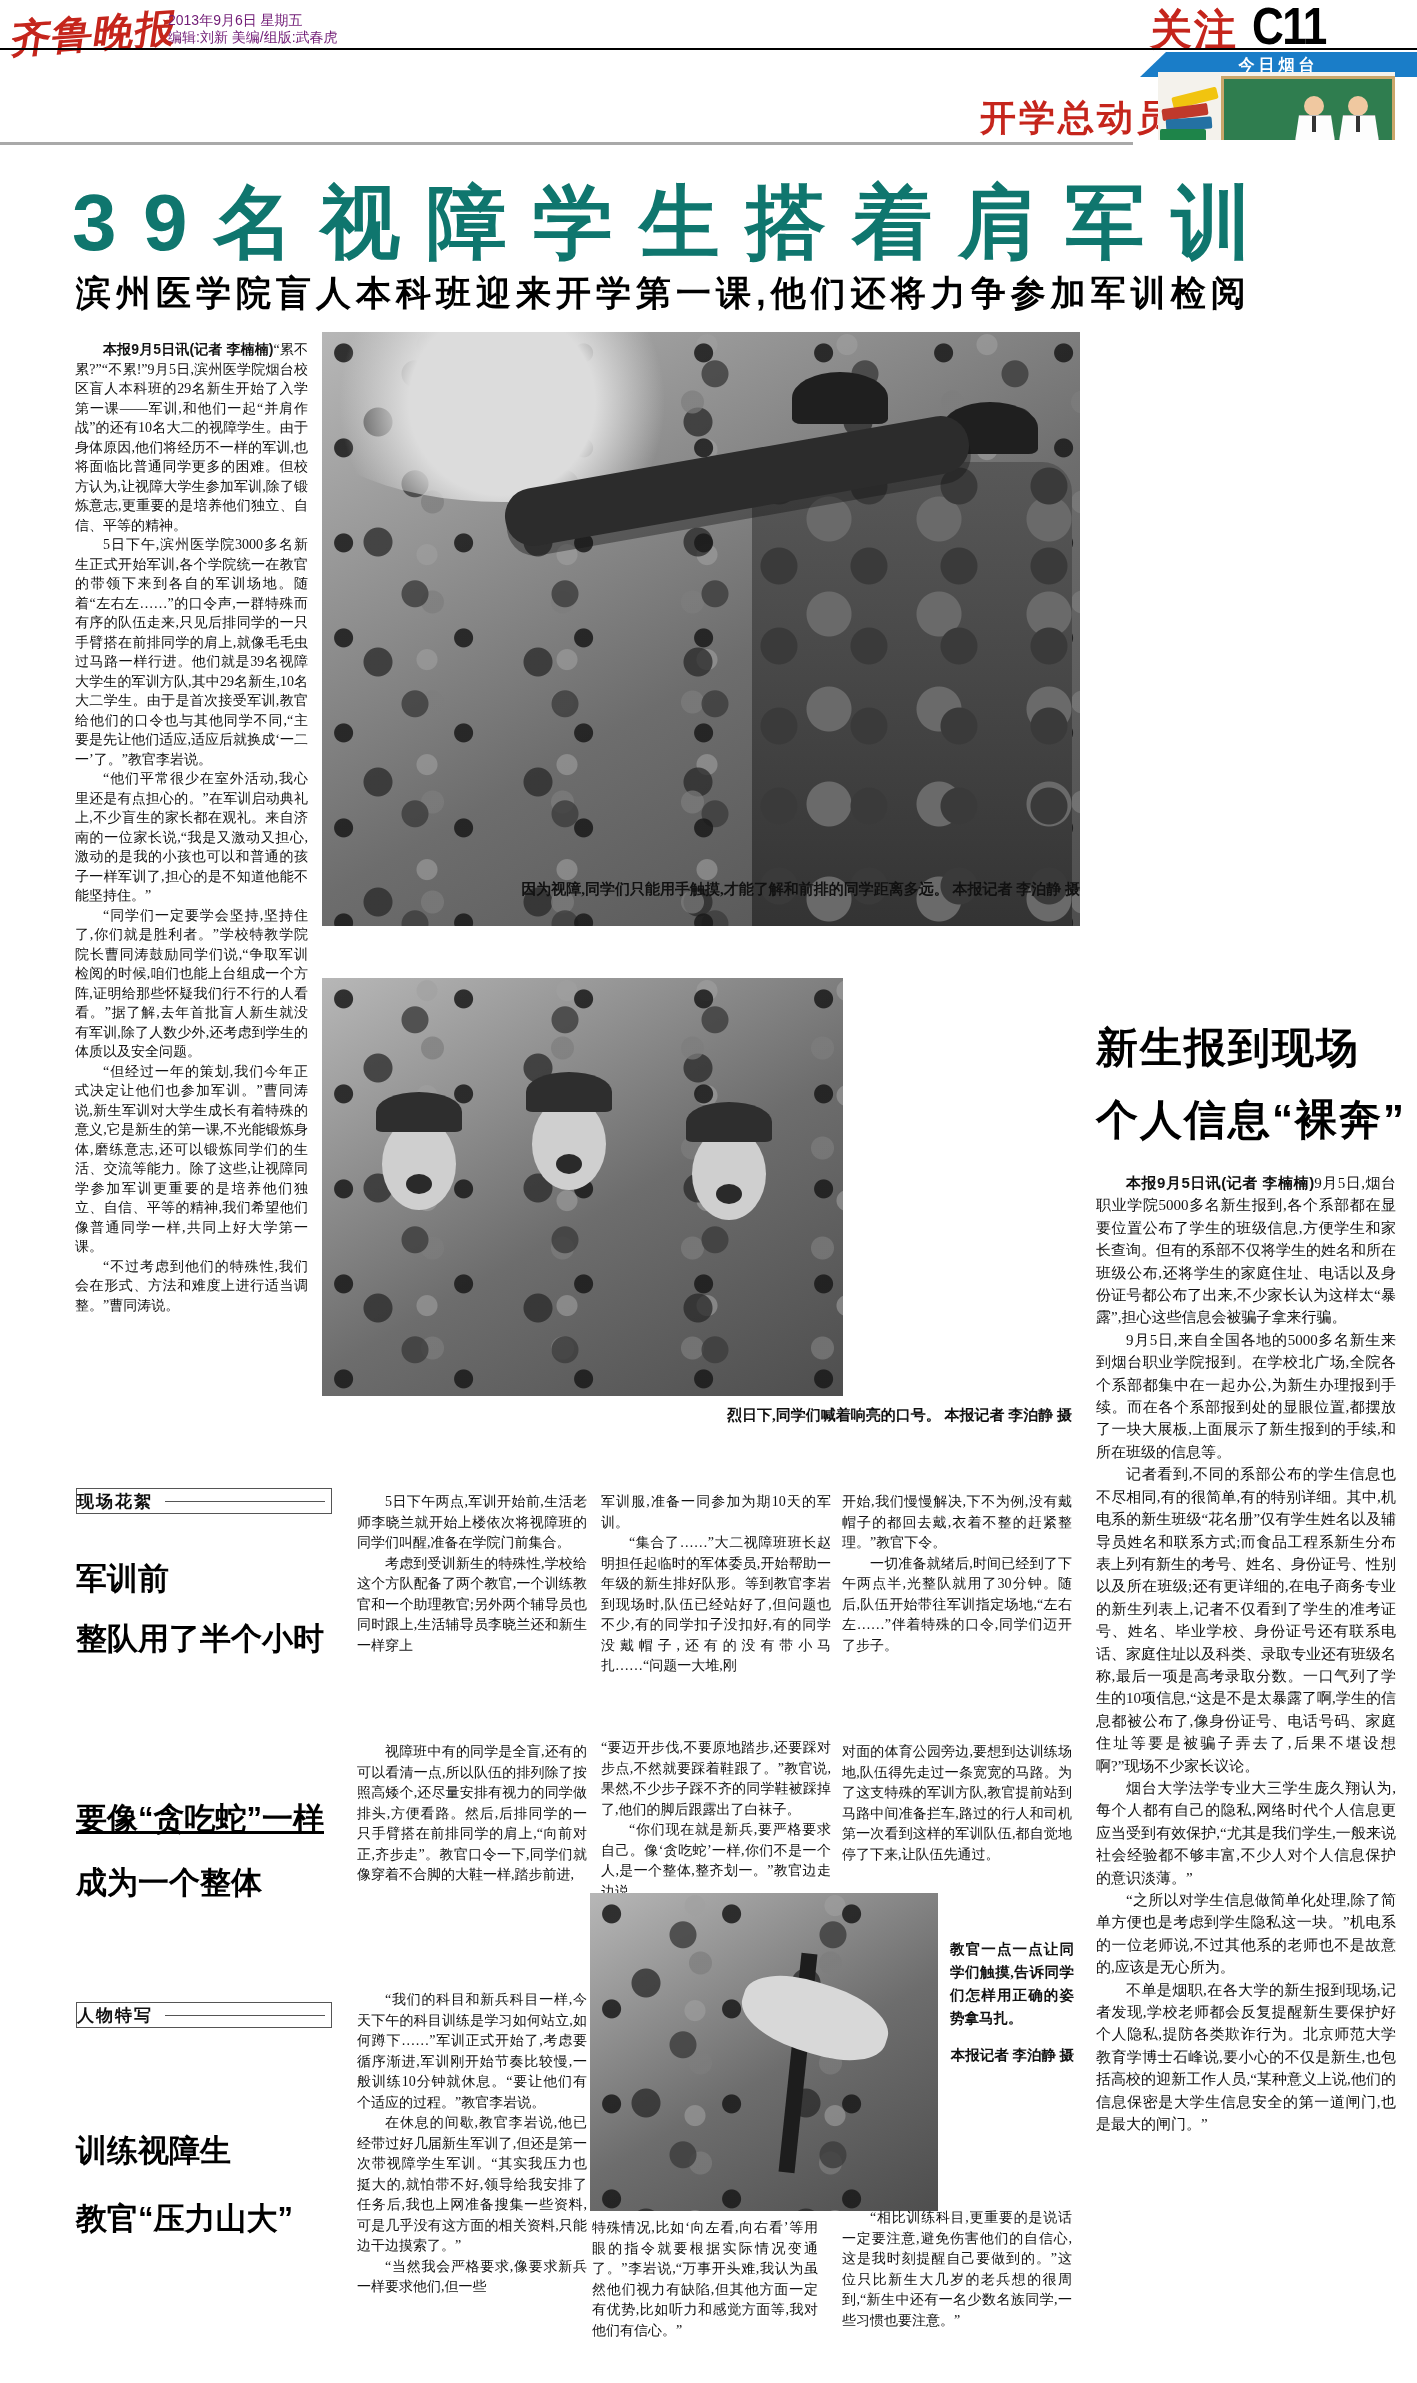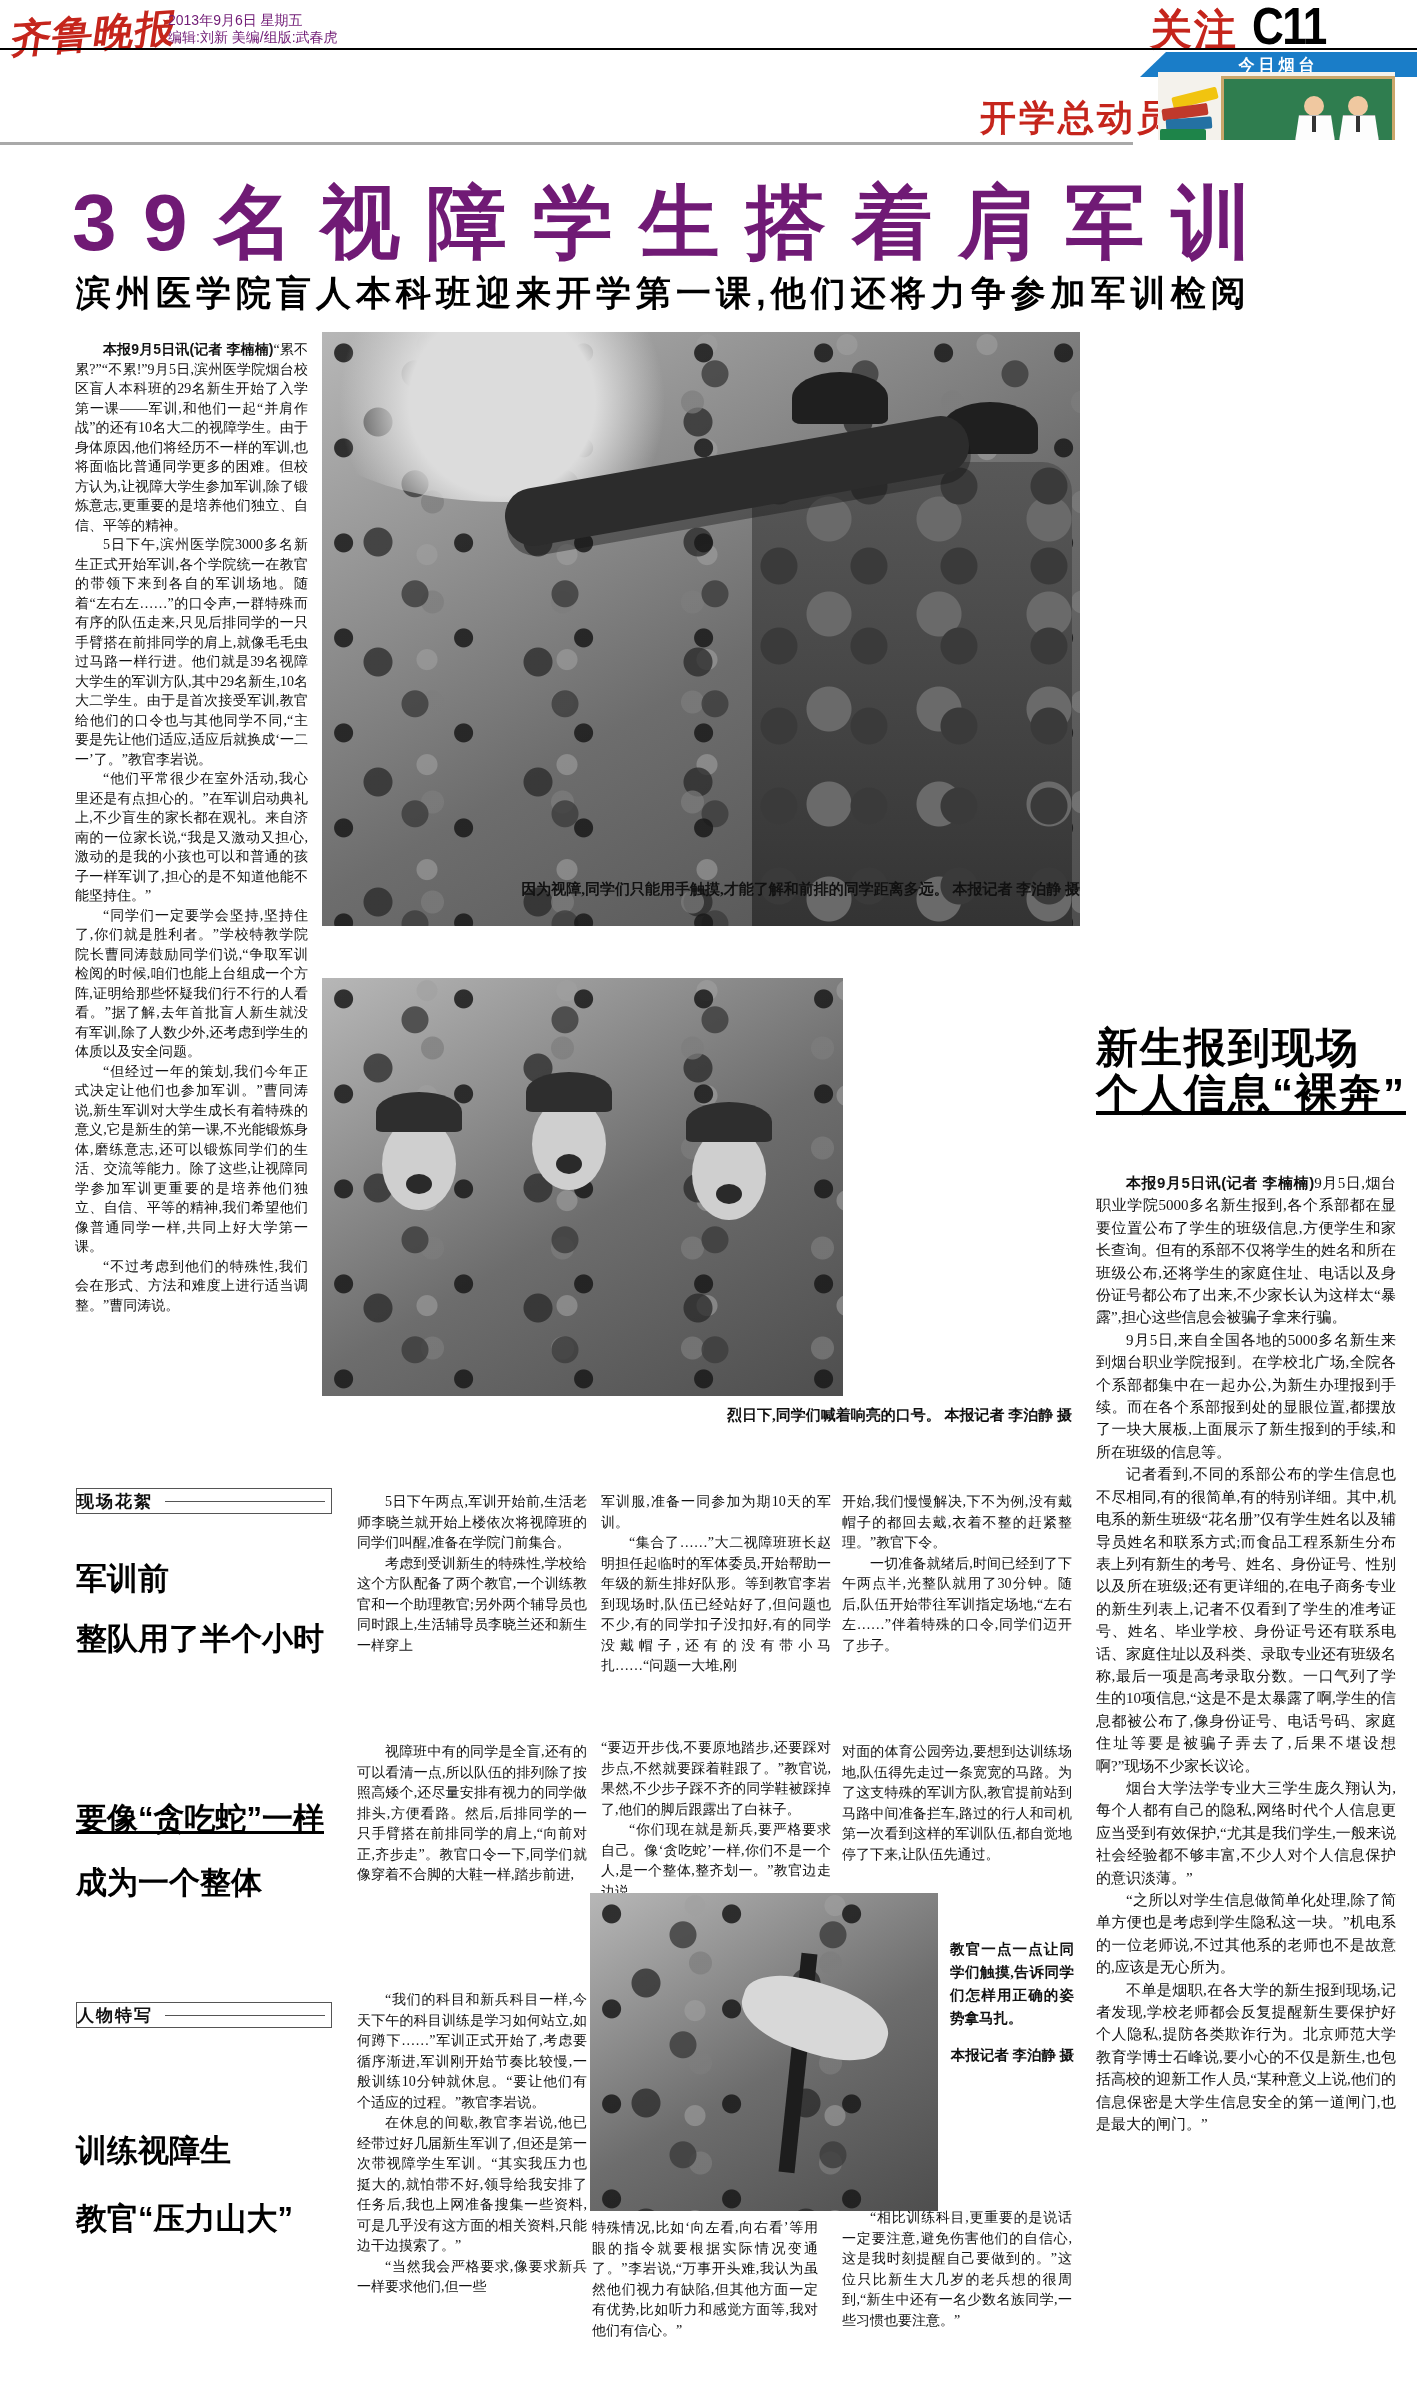--- a/index.html
+++ b/index.html
@@ -34,21 +34,21 @@
   .bk4{left:14px;top:20px;background:#f1c40f;transform:rotate(-14deg);}
   .student{position:absolute;bottom:0;width:38px;height:44px;}
   .st1{right:62px;} .st2{right:18px;}
   .head{position:absolute;left:9px;top:0;width:20px;height:20px;border-radius:50%;background:#f0c8a0;}
   .shirt{position:absolute;left:0;top:19px;width:38px;height:25px;background:#fdfdfd;border:1px solid #bbb;
          clip-path:polygon(10% 0,90% 0,100% 100%,0 100%);}
   .tie{position:absolute;left:17px;top:20px;width:4px;height:16px;background:#333;}
 
   
   .main-headline{left:72px;top:170px;width:1300px;font-size:80px;font-weight:900;
-        font-family:"Liberation Sans",sans-serif;letter-spacing:.33em;white-space:nowrap;color:#701a75;}
+        font-family:"Liberation Sans",sans-serif;letter-spacing:.33em;white-space:nowrap;color:#0f766e;}
   .subhead{left:76px;top:270px;width:1300px;font-size:35px;font-weight:700;letter-spacing:5px;
         font-family:"Liberation Sans",sans-serif;white-space:nowrap;color:#000;}
   .main-col{left:75px;top:340px;width:233px;height:1054px;font-size:14px;line-height:19.5px;
         text-align:justify;overflow:hidden;}
   .main-col p,.side-body p,.bcol p{margin:0;text-indent:2em;}
   .noindent{text-indent:0 !important;}
   .byline{font-family:"Liberation Sans",sans-serif;font-weight:bold;}
 
   
   .photo{position:absolute;
@@ -84,21 +84,21 @@
   .stick{left:200px;top:60px;width:16px;height:220px;background:#1d1d1d;transform:rotate(6deg);}
   .caption{position:absolute;font-size:15px;font-weight:600;color:#111;}
   .cap-photo1{left:322px;top:880px;width:758px;text-align:right;}
   .cap-photo2{left:322px;top:1406px;width:750px;text-align:right;}
   .cap-photo3{left:950px;top:1938px;width:124px;font-size:14.5px;line-height:23px;text-align:justify;}
   .cap3credit{margin-top:14px;text-align:right;}
 
   
   .side-h{left:1096px;width:310px;font-size:42px;font-weight:900;
         font-family:"Liberation Sans",sans-serif;letter-spacing:2px;white-space:nowrap;color:#000;}
-  .side-h1{top:1020px;} .side-h2{top:1066px;text-decoration:underline;}
+  .side-h1{top:1020px;} .side-h2{top:1092px;}
   .side-body{left:1096px;top:1172px;width:300px;height:1196px;font-size:15px;line-height:22.4px;
         text-align:justify;overflow:hidden;}
 
   
   .label-box{left:76px;width:256px;height:26px;border:1px solid #555;box-sizing:border-box;
         display:flex;align-items:center;
         font-family:"Liberation Sans",sans-serif;font-weight:bold;font-size:17px;letter-spacing:2px;}
   .label-box::after{content:"";flex:1;height:1px;background:#555;margin:0 6px 0 12px;}
   .box1{top:1488px;} .box2{top:2002px;}
   .feature-title{left:76px;width:262px;font-size:31px;font-weight:900;

